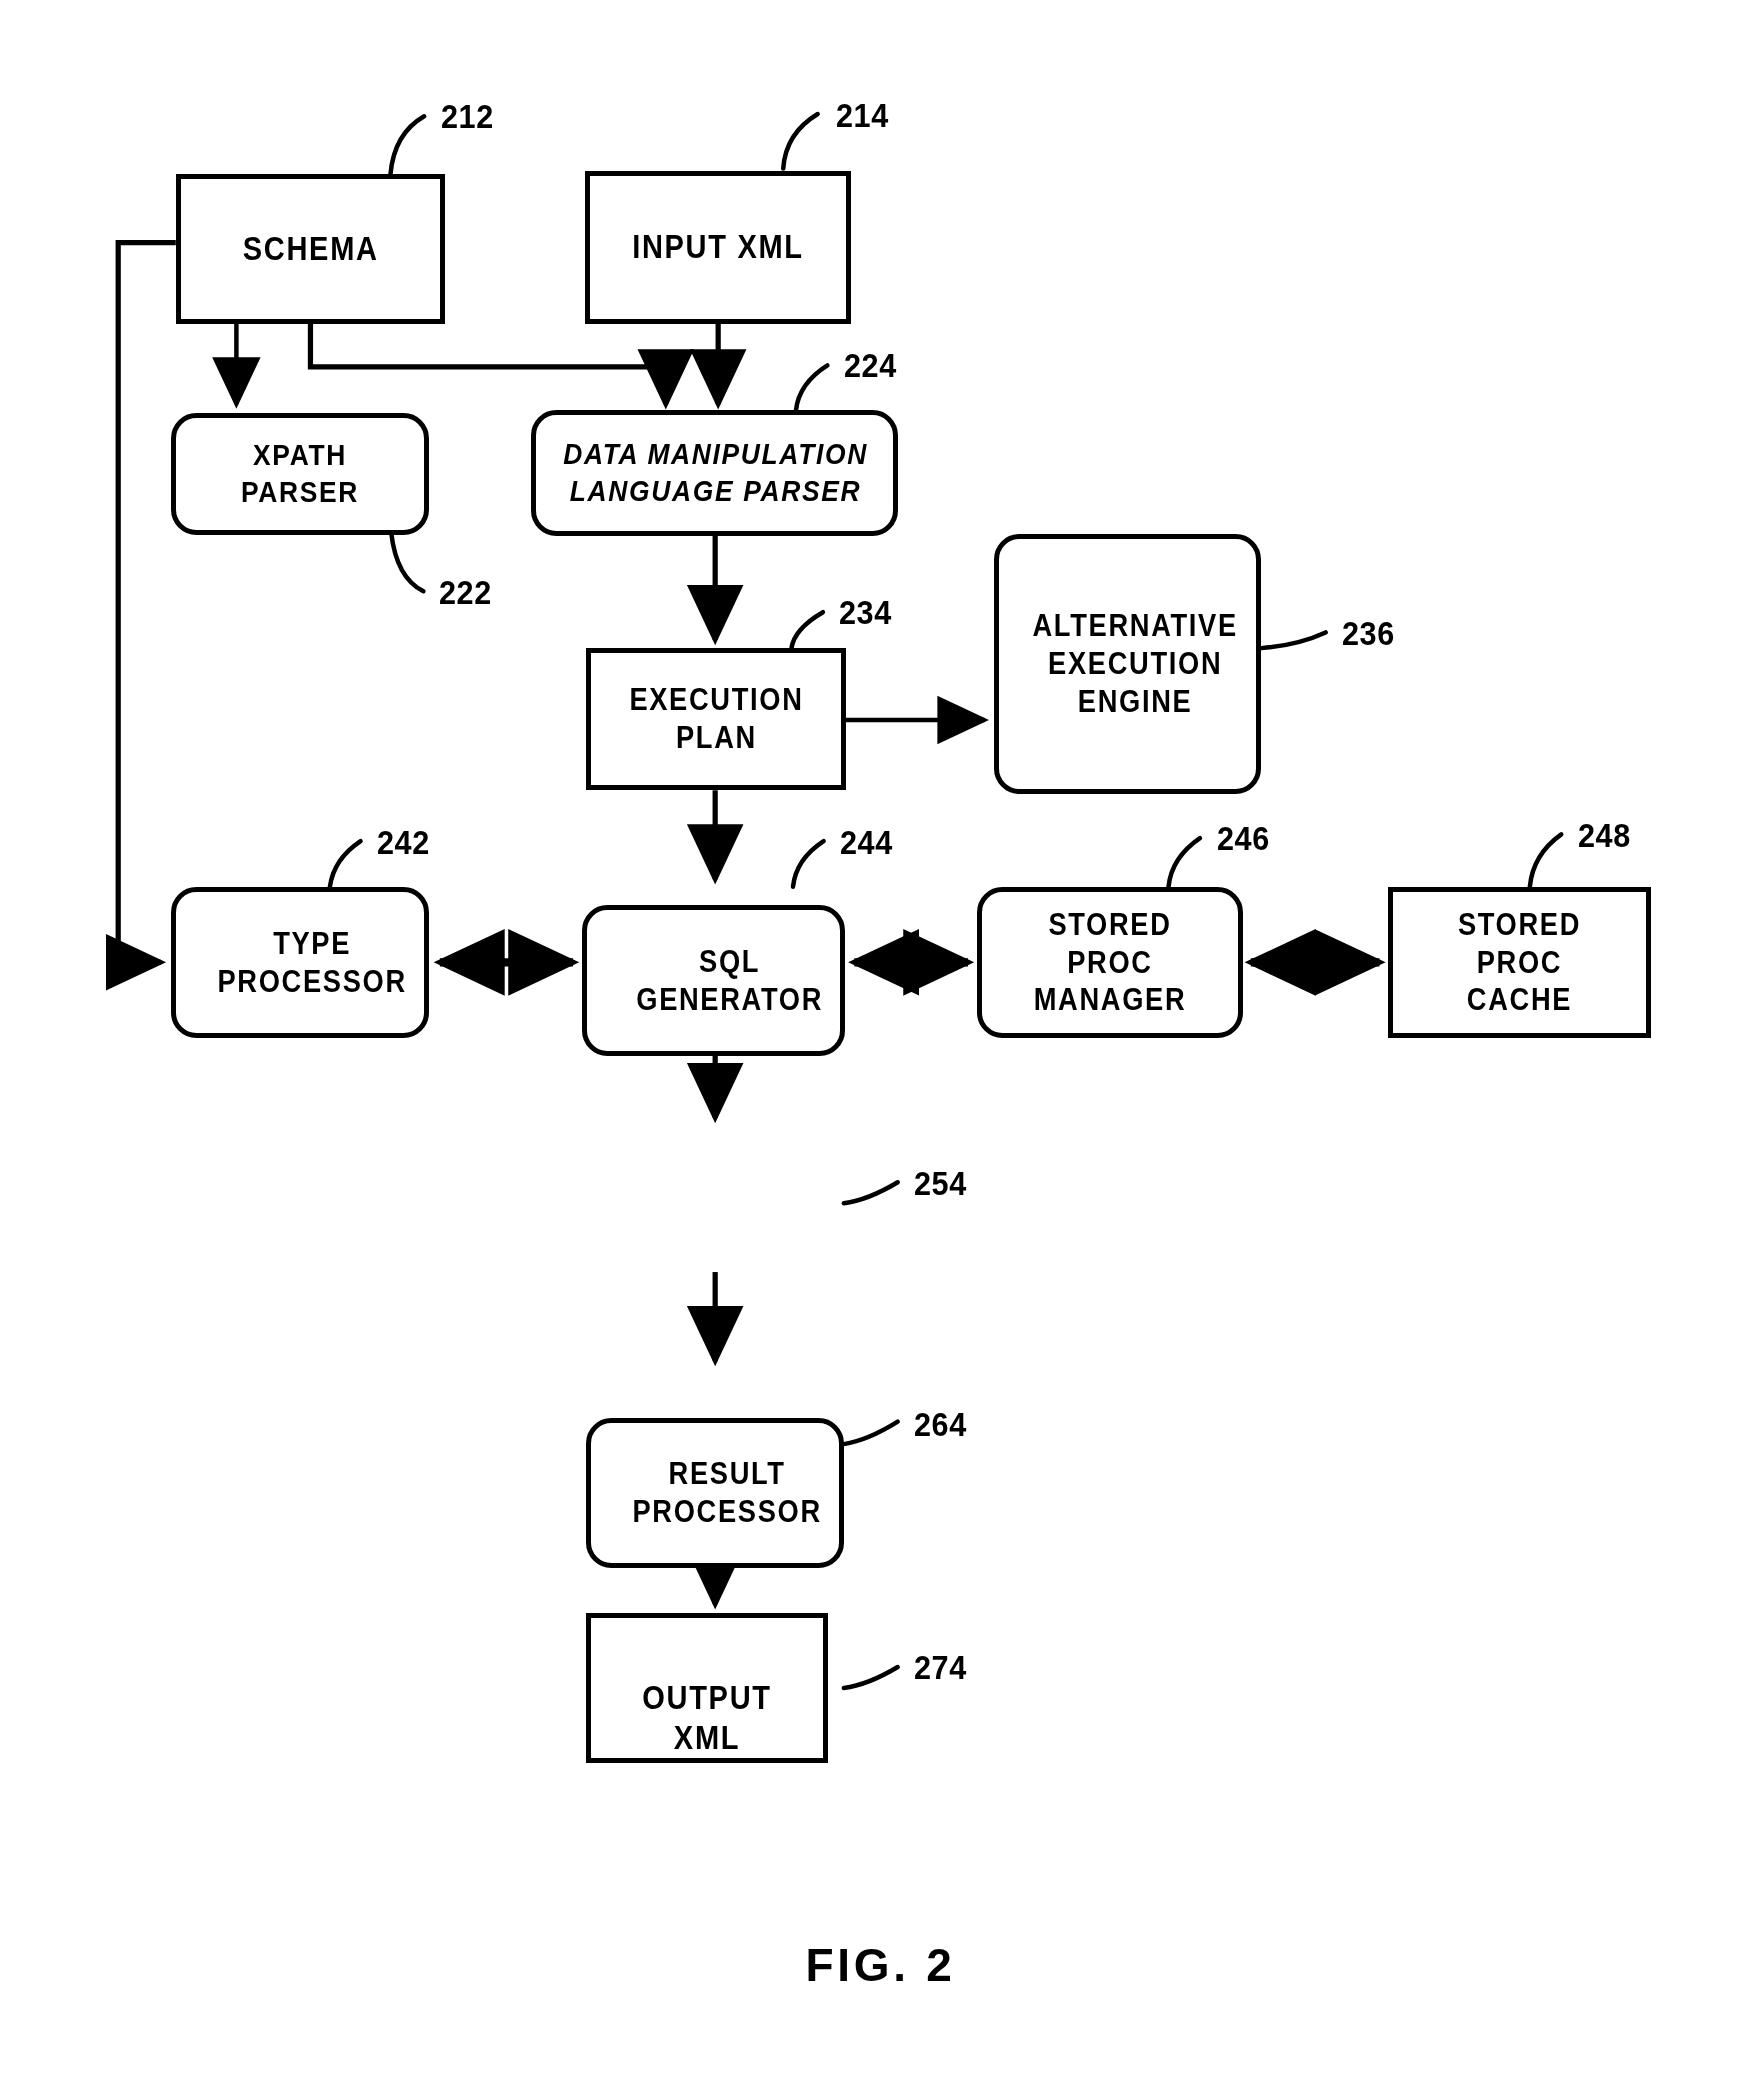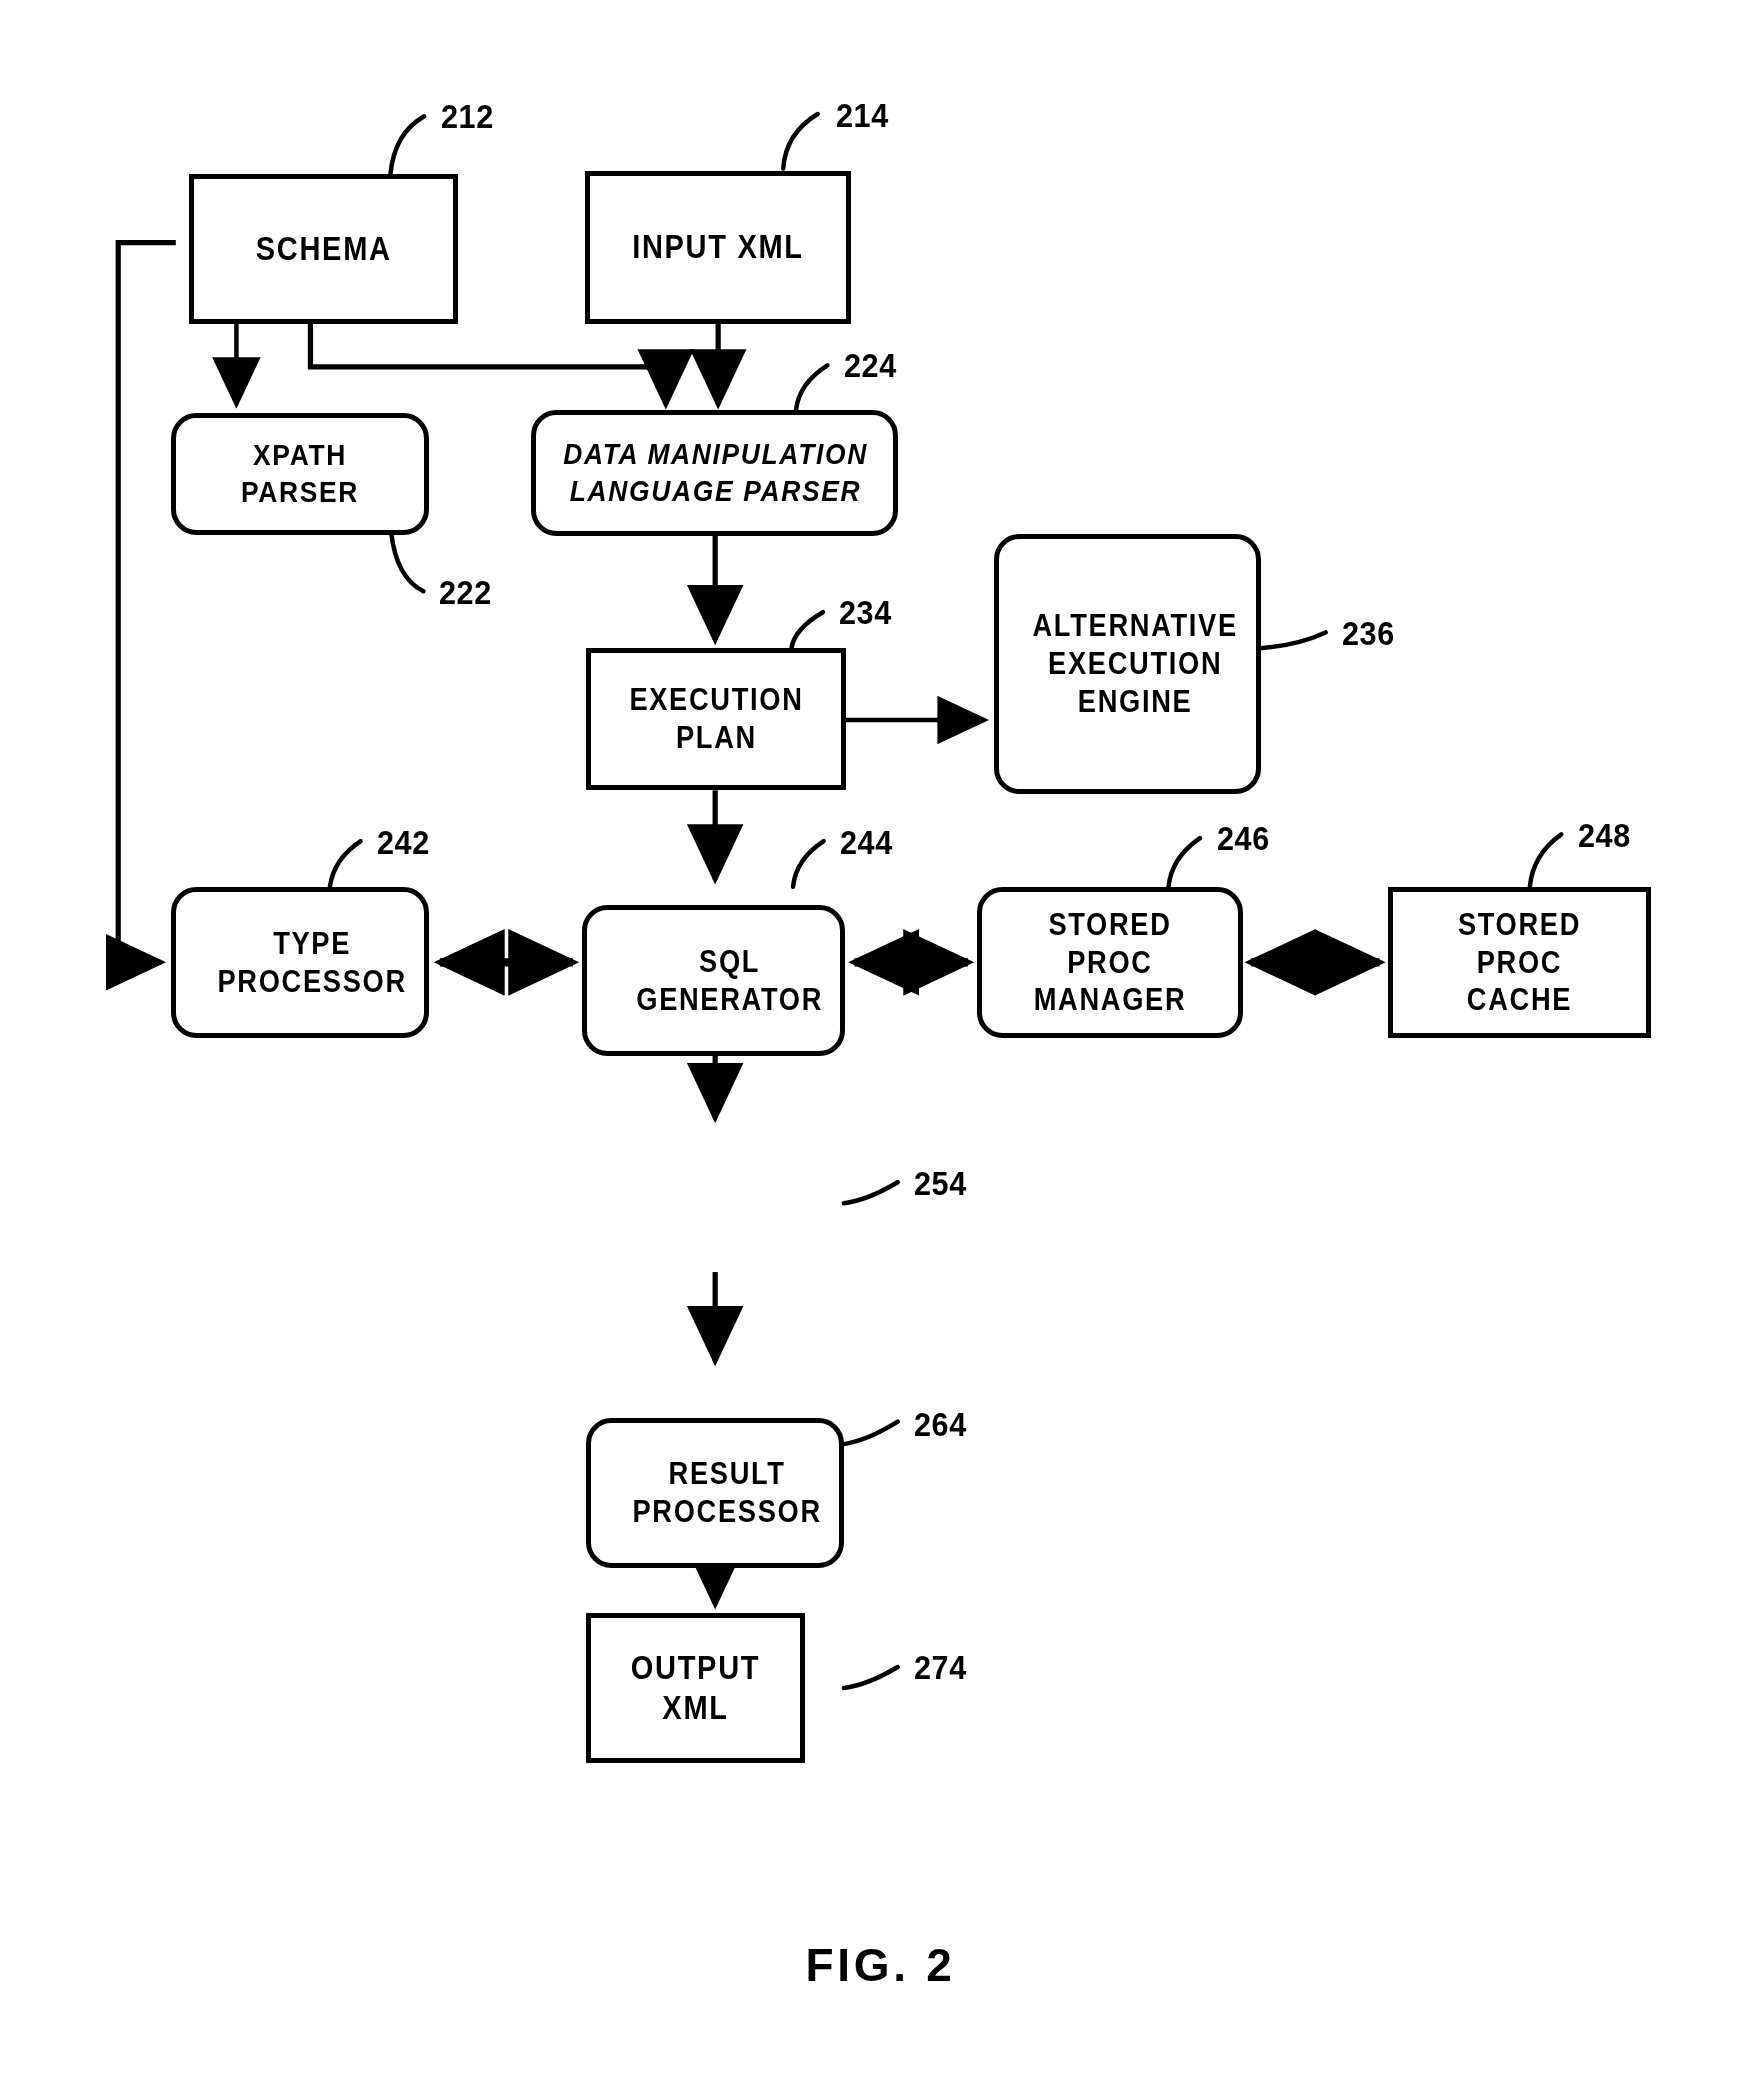--- a/index.html
+++ b/index.html
@@ -127,21 +127,21 @@
       <path d="M 482 1124 Q 446 1148 441 1185"></path>
       <path d="M 1101 1124 Q 1064 1148 1060 1185"></path>
       <path d="M 1604 1120 Q 1566 1146 1562 1185"></path>
       <path d="M 2087 1115 Q 2049 1142 2045 1185"></path>
       <path d="M 1200 1580 Q 1160 1604 1128 1608"></path>
       <path d="M 1200 1900 Q 1160 1925 1128 1930"></path>
       <path d="M 1200 2228 Q 1160 2252 1128 2256"></path>
     </g>
   </svg>
 
-  <div class="node-box rect" style="left:176px; top:174px; width:269px; height:150px;margin-left:13px;">
+  <div class="node-box rect" style="left:176px; top:174px; width:269px; height:150px;">
     <span class="node-label" style="font-size:33px;">SCHEMA</span>
   </div>
 
   <div class="node-box rect" style="left:585px; top:171px; width:266px; height:153px;align-items:center;">
     <span class="node-label" style="font-size:33px;">INPUT XML</span>
   </div>
 
   <div class="node-box rounded" style="left:171px; top:413px; width:258px; height:122px;">
     <span class="node-label" style="font-size:30px;">XPATH PARSER</span>
   </div>
@@ -181,21 +181,21 @@
     <span class="node-label" style="font-size:31px;">STORED PROC
 CACHE</span>
   </div>
 
 
   <div class="node-box rounded" style="left:586px; top:1418px; width:258px; height:150px;">
     <span class="node-label" style="font-size:31px;">RESULT
 PROCESSOR</span>
   </div>
 
-  <div class="node-box rect" style="left:586px; top:1613px; width:219px; height:150px;">
+  <div class="node-box rect" style="left:586px; top:1613px; width:242px; height:150px;align-items:flex-end;">
     <span class="node-label" style="font-size:33px;">OUTPUT XML</span>
   </div>
 
   <span class="ref-num" style="left:438px; top:97px;">212</span>
   <span class="ref-num" style="left:833px; top:96px;">214</span>
   <span class="ref-num" style="left:841px; top:346px;">224</span>
   <span class="ref-num" style="left:436px; top:573px;">222</span>
   <span class="ref-num" style="left:836px; top:593px;">234</span>
   <span class="ref-num" style="left:1339px; top:614px;">236</span>
   <span class="ref-num" style="left:374px; top:823px;">242</span>

